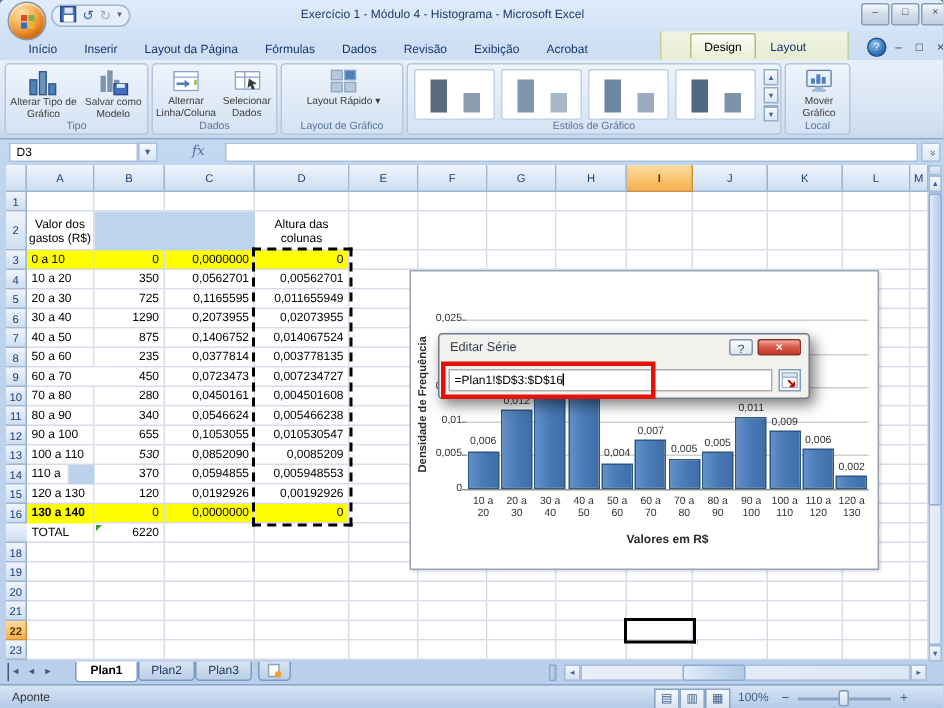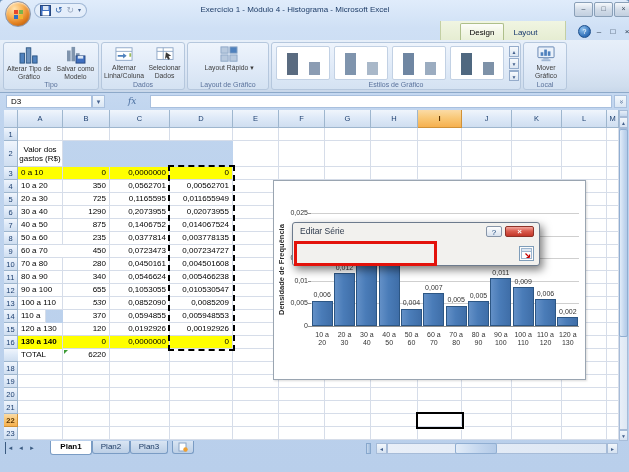--- a/index.html
+++ b/index.html
@@ -107,20 +107,21 @@
     <span class="qico" style="font-size:6px;color:#44618e">▾</span>
   </div>
   <div class="ab apptitle" style="left:150px;width:290px;top:5px">Exercício 1 - Módulo 4 - Histograma - Microsoft Excel</div>
   <div class="ab" style="left:574px;top:2px;display:flex;gap:1px">
     <div class="winbtn">–</div>
     <div class="winbtn">□</div>
     <div class="winbtn">×</div>
   </div>
 
   <div class="ab ctxwrap" style="left: 440px; top: 21px; width: 126px; height: 19px; text-align: center;"><div class="rtab active">Design</div><div class="rtab">Layout</div><div class="rtab">Formatar</div></div>
+  <div class="ab rtabs" style="left:10px;top:22px;height:18px"><div class="rtab">Início</div><div class="rtab">Inserir</div><div class="rtab">Layout da Página</div><div class="rtab">Fórmulas</div><div class="rtab">Dados</div><div class="rtab">Revisão</div><div class="rtab">Exibição</div><div class="rtab">Acrobat</div></div>
   <div class="ab" style="left:578px;top:25px;display:flex;align-items:center;gap:2px">
     <span class="helpcirc">?</span>
     <span class="wbtn">–</span>
     <span class="wbtn">□</span>
     <span class="wbtn">×</span>
   </div>
 
   <div class="ab ribbon" style="left:0;top:40px;width:629px;height:53px">
 
     <div class="ab rgroup" style="left:3px;top:2px;width:96px;height:48px">
@@ -274,20 +275,21 @@
       <div class="ab cell" style="left: 233px; top: 128px; width: 46px; height: 13px;"></div>
       <div class="ab cell" style="left: 279px; top: 128px; width: 46px; height: 13px;"></div>
       <div class="ab cell" style="left: 325px; top: 128px; width: 46px; height: 13px;"></div>
       <div class="ab cell" style="left: 371px; top: 128px; width: 47px; height: 13px;"></div>
       <div class="ab cell" style="left: 418px; top: 128px; width: 44px; height: 13px;"></div>
       <div class="ab cell" style="left: 462px; top: 128px; width: 50px; height: 13px;"></div>
       <div class="ab cell" style="left: 512px; top: 128px; width: 50px; height: 13px;"></div>
       <div class="ab cell" style="left: 562px; top: 128px; width: 45px; height: 13px;"></div>
       <div class="ab cell" style="left: 607px; top: 128px; width: 12px; height: 13px;"></div>
       <div class="ab cell hdrcell" style="left: 18px; top: 141px; width: 45px; height: 26px;">Valor dos gastos (R$)</div>
+      <div class="ab cell hdrcell" style="left: 170px; top: 141px; width: 63px; height: 26px;">Altura das colunas</div>
       <div class="ab cell" style="left: 233px; top: 141px; width: 46px; height: 26px;"></div>
       <div class="ab cell" style="left: 279px; top: 141px; width: 46px; height: 26px;"></div>
       <div class="ab cell" style="left: 325px; top: 141px; width: 46px; height: 26px;"></div>
       <div class="ab cell" style="left: 371px; top: 141px; width: 47px; height: 26px;"></div>
       <div class="ab cell" style="left: 418px; top: 141px; width: 44px; height: 26px;"></div>
       <div class="ab cell" style="left: 462px; top: 141px; width: 50px; height: 26px;"></div>
       <div class="ab cell" style="left: 512px; top: 141px; width: 50px; height: 26px;"></div>
       <div class="ab cell" style="left: 562px; top: 141px; width: 45px; height: 26px;"></div>
       <div class="ab cell" style="left: 607px; top: 141px; width: 12px; height: 26px;"></div>
       <div class="ab cell txt yel" style="left: 18px; top: 167px; width: 45px; height: 13px;">0 a 10</div>
@@ -564,20 +566,21 @@
       <div class="ab cell" style="left: 562px; top: 427px; width: 45px; height: 13px;"></div>
       <div class="ab cell" style="left: 607px; top: 427px; width: 12px; height: 13px;"></div>
       <div class="ab greentri" style="left: 64px; top: 350px; width: 0px; height: 0px;"></div>
       <div class="ab ants" style="left: 168px; top: 165px; width: 67px; height: 186px;"></div>
       <div class="ab acell" style="left: 416px; top: 412px; width: 48px; height: 17px;"></div>
       <div class="ab fhandle" style="left: 461px; top: 426px; width: 4px; height: 4px;"></div>
     </div>
 
   <div class="ab chartbox" id="chart" style="left:273px;top:180px;width:313px;height:200px">
     <div class="ab ylabel" style="left:3px;top:32px;height:113px;width:12px">Densidade de Frequência</div>
+    <div class="ab xtitle" style="left:37px;top:174px;width:268px">Valores em R$</div>
   <div class="ab axisline" style="left: 34px; top: 145px; width: 3px; height: 1px;"></div>
       <div class="ab ytick" style="left: 5px; top: 141px; width: 29px; height: 8px;">0</div>
       <div class="ab gline" style="left: 37px; top: 122.4px; width: 268px; height: 1px;"></div>
       <div class="ab axisline" style="left: 34px; top: 122.4px; width: 3px; height: 1px;"></div>
       <div class="ab ytick" style="left: 5px; top: 118.4px; width: 29px; height: 8px;">0,005</div>
       <div class="ab gline" style="left: 37px; top: 99.8px; width: 268px; height: 1px;"></div>
       <div class="ab axisline" style="left: 34px; top: 99.8px; width: 3px; height: 1px;"></div>
       <div class="ab ytick" style="left: 5px; top: 95.8px; width: 29px; height: 8px;">0,01</div>
       <div class="ab gline" style="left: 37px; top: 77.2px; width: 268px; height: 1px;"></div>
       <div class="ab axisline" style="left: 34px; top: 77.2px; width: 3px; height: 1px;"></div>
@@ -624,20 +627,21 @@
       <div class="ab xlab" style="left: 260.333px; top: 150px; width: 22.3333px; height: 16px;">110 a<br>120</div>
       <div class="ab bar" style="left: 283.467px; top: 136.28px; width: 20.7333px; height: 8.72026px;"></div>
       <div class="ab dlabel" style="left: 277.467px; top: 126.78px; width: 32.7333px; height: 8px;">0,002</div>
       <div class="ab xlab" style="left: 282.667px; top: 150px; width: 22.3333px; height: 16px;">120 a<br>130</div>
     </div>
 
   <div class="ab dlg" style="left:292px;top:222px;width:248px;height:44px">
     <div class="ab dlgtitle" style="left:7px;top:3px">Editar Série</div>
     <div class="ab dlghelp" style="left:193px;top:3px;width:16px;height:11px">?</div>
     <div class="ab dlgclose" style="left:212px;top:3px;width:29px;height:11px">×</div>
+    <div class="ab dlginput" style="left:6px;top:23px;width:216px;height:15px"><span>=Plan1!$D$3:$D$16</span><span class="caret"></span></div>
     <div class="ab rangebtn" style="left:226px;top:23px;width:15px;height:15px">
       <svg width="11" height="11">
           <rect x="0.5" y="0.5" width="10" height="10" fill="#fff" stroke="#9eb6ce"></rect>
           <rect x="0.5" y="0.5" width="10" height="3" fill="#dce6f2" stroke="#9eb6ce"></rect>
           <path d="M8.5 9.5 L4.5 5.5 M8.5 9.5 H5.5 M8.5 9.5 V6.5" stroke="#c40000" stroke-width="1.2" fill="none"></path>
         </svg>
     </div>
     <div class="ab redbox" style="left:1px;top:18px;width:143px;height:25px"></div>
   </div>
 
@@ -665,14 +669,28 @@
   </div>
 
   <div class="ab" style="left:619px;top:110px;width:9px;height:331px">
     <div class="ab" style="left:0;top:0;width:9px;height:7px;background:linear-gradient(#e6eef8,#c6d8ee);border:1px solid #a7bcd8"></div>
     <div class="ab sbbtn" style="left:0;top:7px;width:9px;height:11px;line-height:10px">▲</div>
     <div class="ab sbtrack" style="left:0;top:18px;width:9px;height:302px"></div>
     <div class="ab sbthumb" style="left:0;top:19px;width:9px;height:208px"></div>
     <div class="ab sbbtn" style="left:0;top:320px;width:9px;height:11px;line-height:10px">▼</div>
   </div>
 
+  <div class="ab statusbar" style="left:0;top:456px;width:629px;height:16px">
+    <div class="ab" style="left:8px;top:3px">Aponte</div>
+    <div class="ab" style="left:436px;top:2px;display:flex">
+      <div class="viewb">▤</div>
+      <div class="viewb">▥</div>
+      <div class="viewb">▦</div>
+    </div>
+    <div class="ab" style="left:492px;top:3px;color:#44618e">100%</div>
+    <div class="ab zglyph" style="left:521px;top:3px">−</div>
+    <div class="ab ztrack" style="left:532px;top:8px;width:62px"></div>
+    <div class="ab" style="left:562px;top:5px;width:1px;height:8px;background:#8ba7c7"></div>
+    <div class="ab zthumb" style="left:559px;top:3px"></div>
+    <div class="ab zglyph" style="left:600px;top:3px">+</div>
+  </div>
 
 </div>
 
 </body></html>

